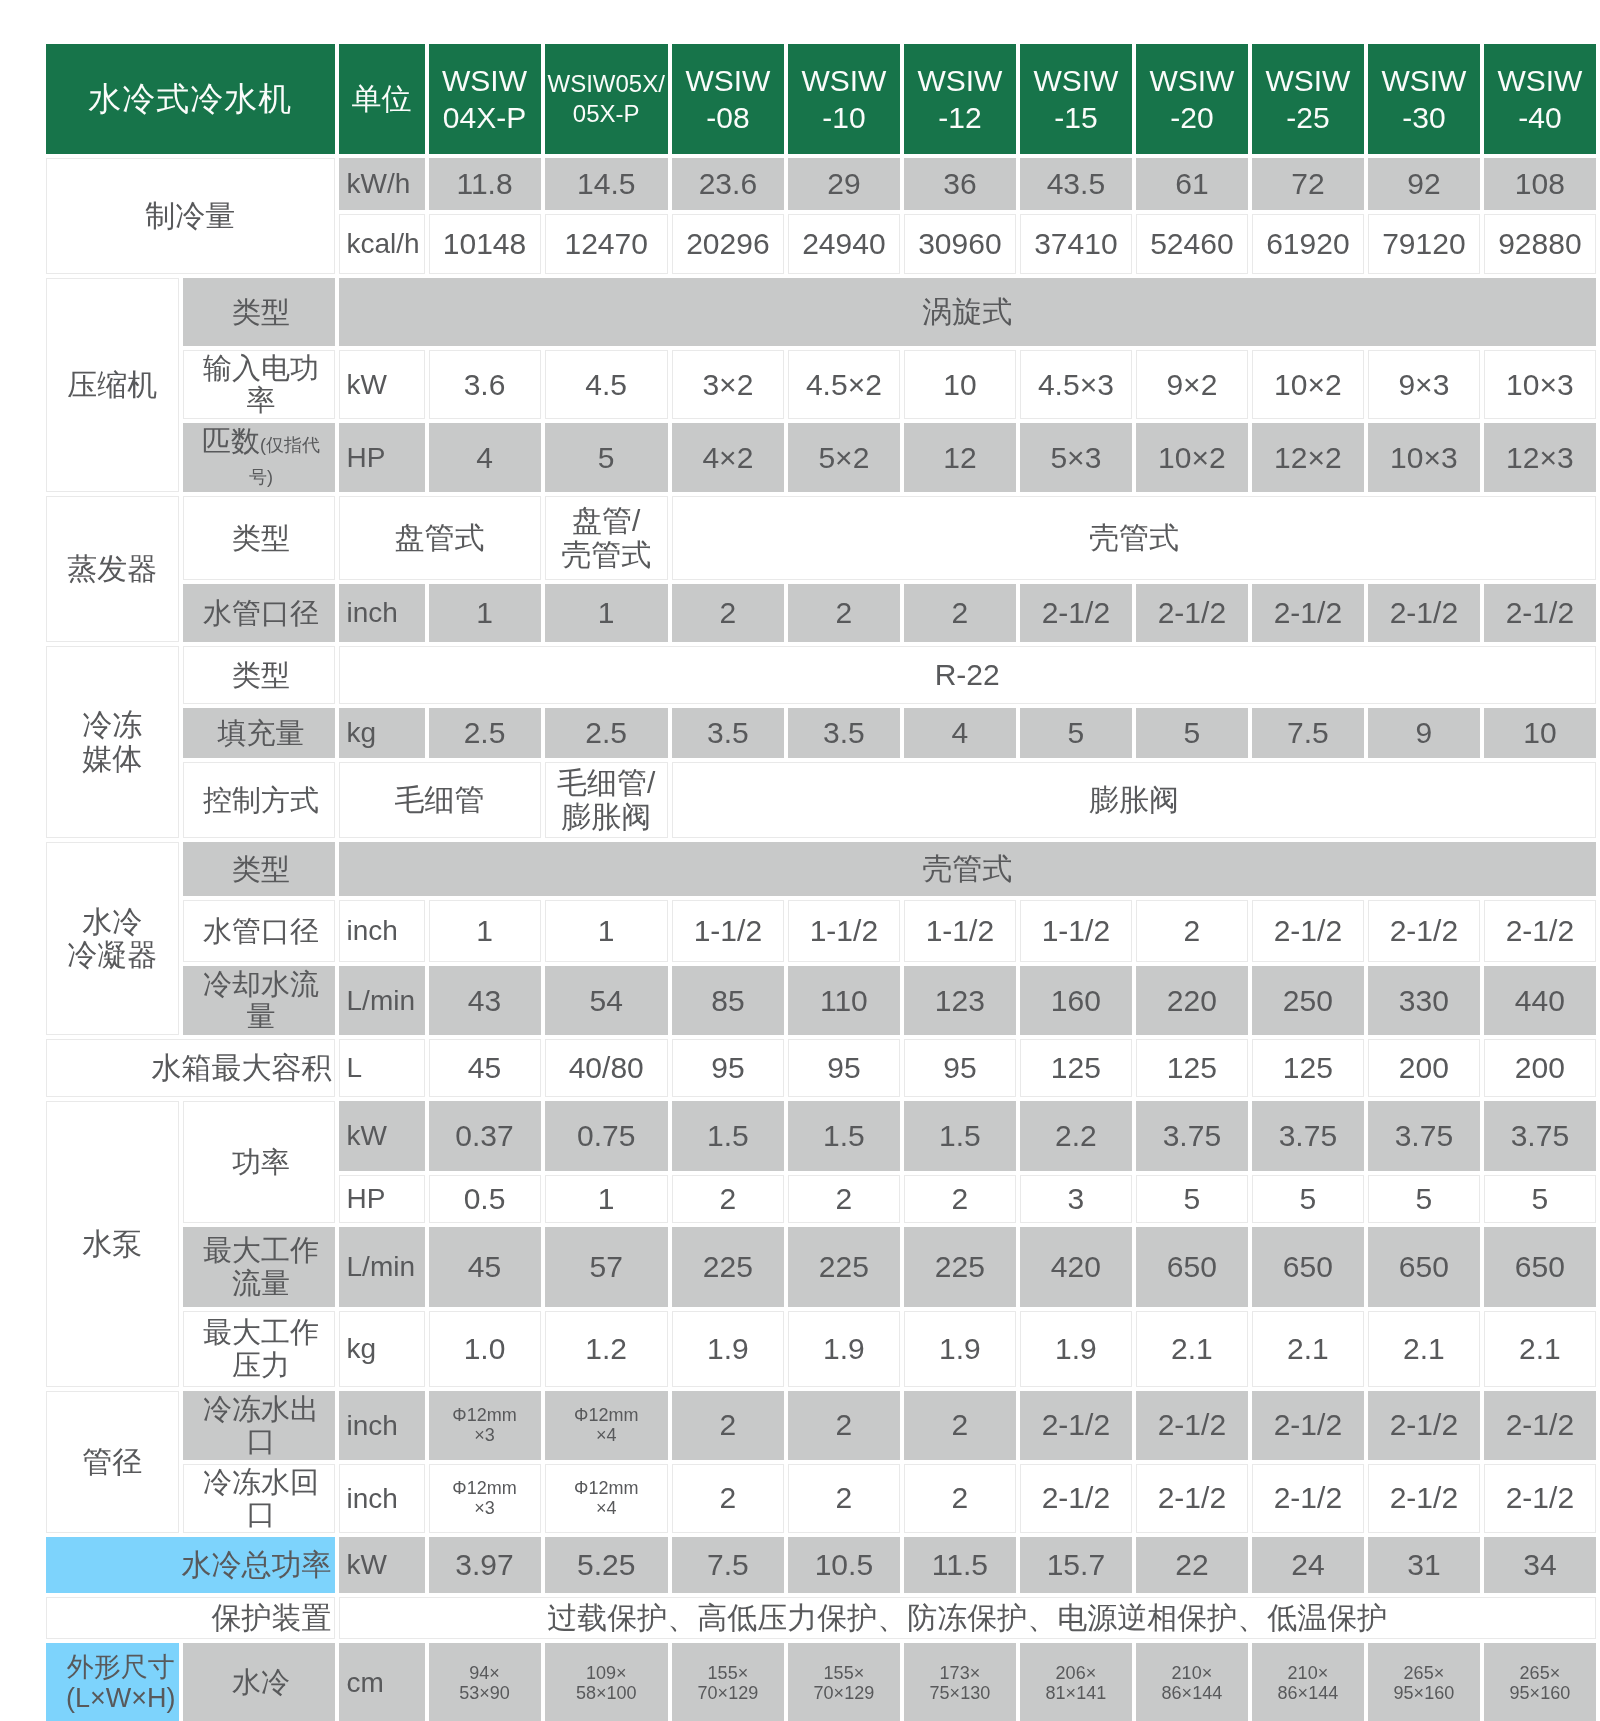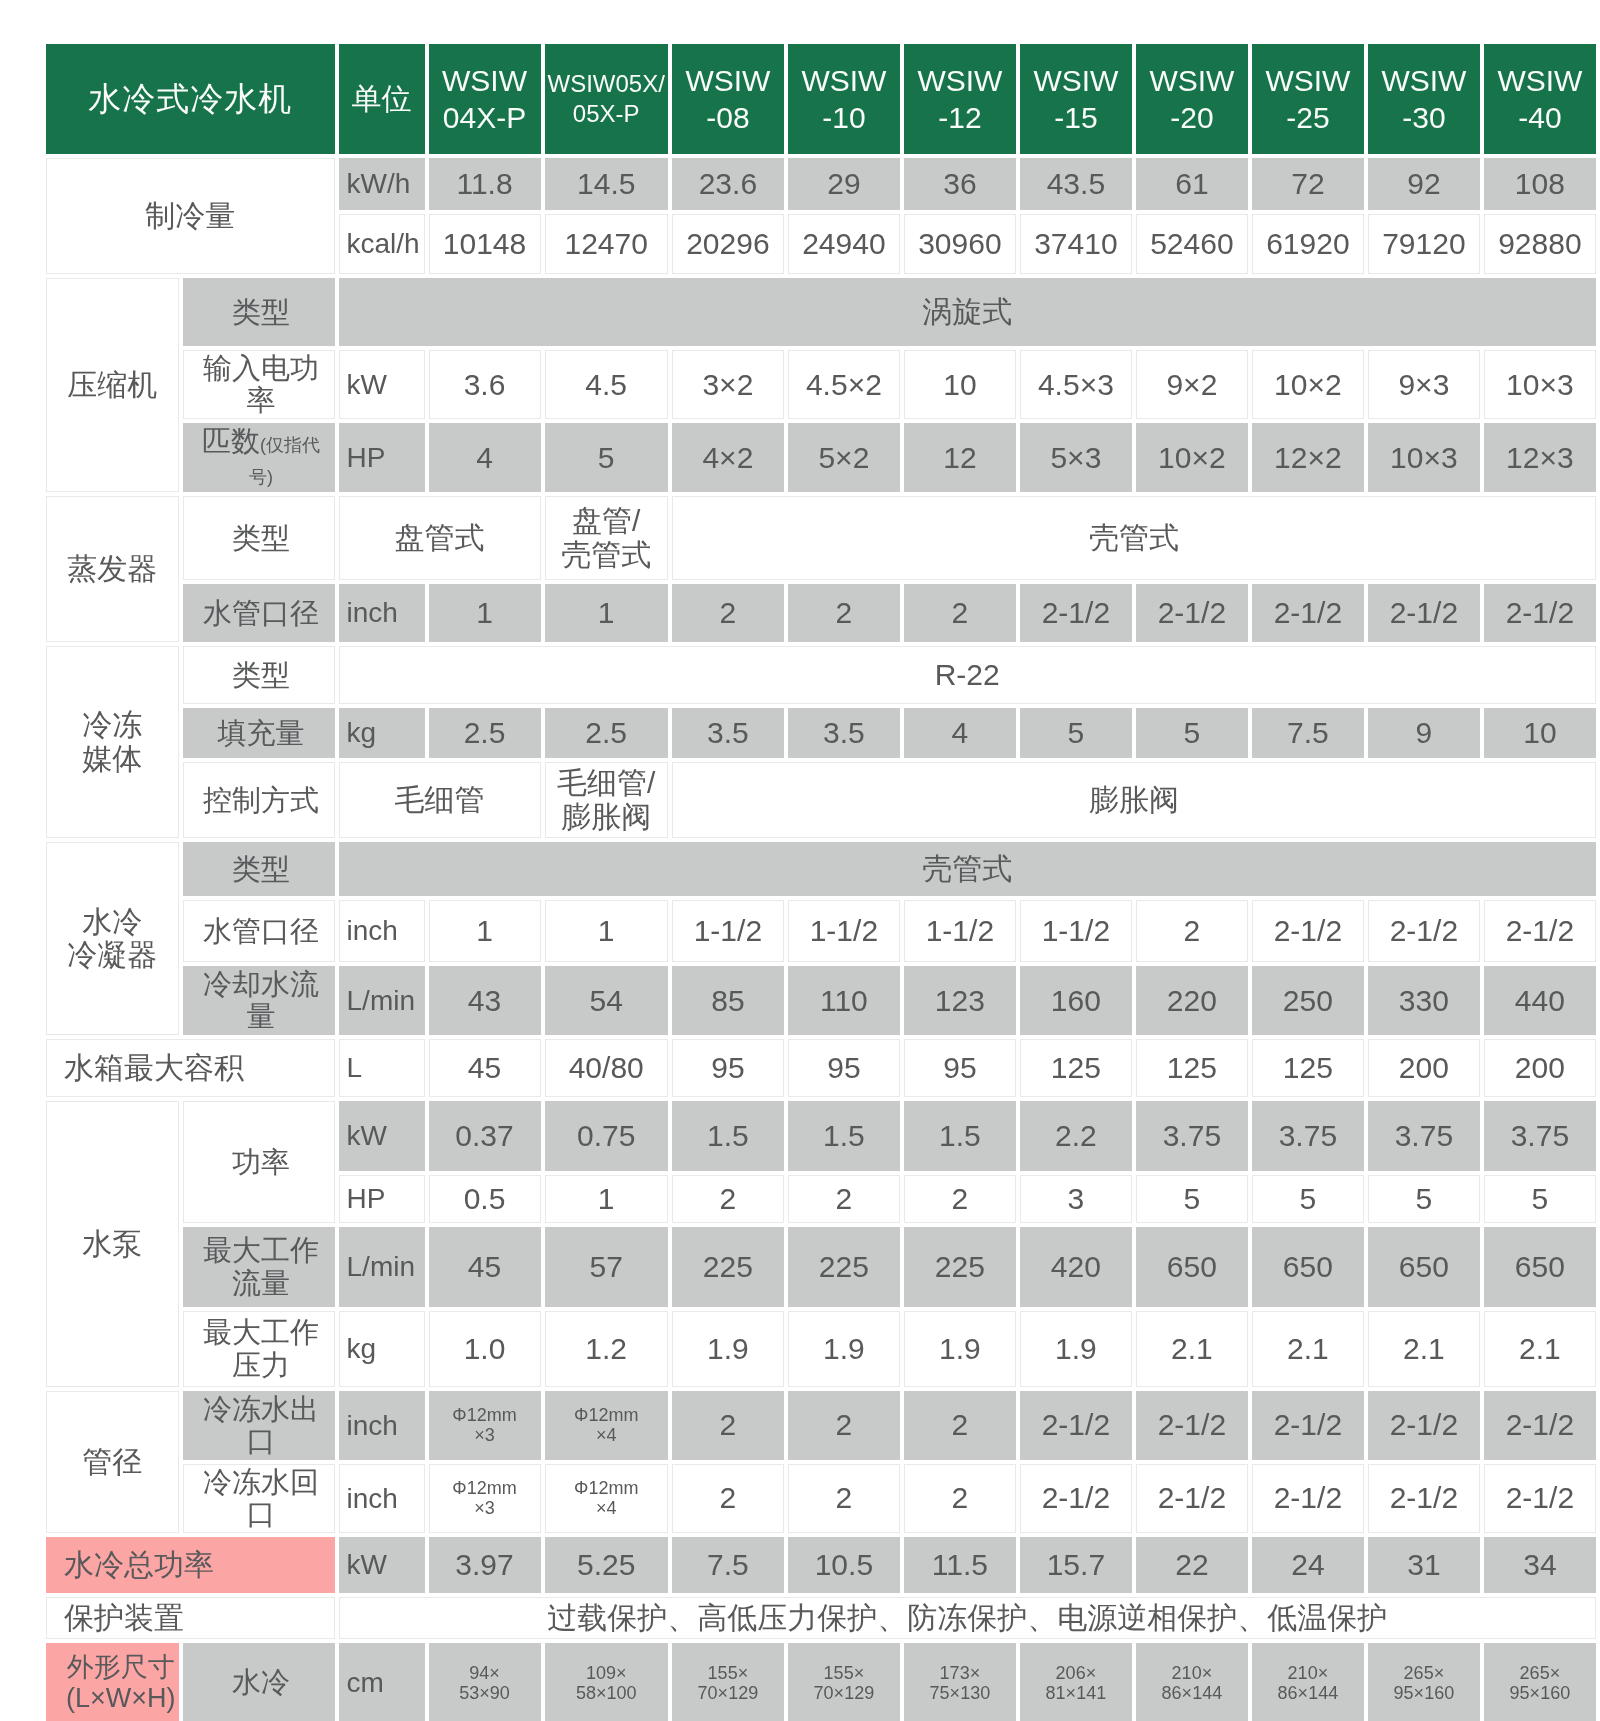--- a/index.html
+++ b/index.html
@@ -9,24 +9,24 @@
   table{border-collapse:separate;border-spacing:4px;table-layout:fixed;}
   col.cA{width:118px}col.cB{width:152px}col.cU{width:86px}col.cV{width:112px}
   th,td{text-align:center;vertical-align:middle;font-size:30px;font-weight:normal;
         white-space:pre-line;line-height:1.12;padding:2px 3px;overflow:hidden;}
   thead th{background:#17744a;color:#fafcfa;line-height:1.25;}
   th.title{font-size:33px;letter-spacing:1px;}
   th.narrow{font-size:24px;}
   .g{background:#c8c9c9;}
   .w{background:#ffffff;box-shadow:inset 0 0 0 1px #e9e9e9;}
   .lab{background:#ffffff;box-shadow:inset 0 0 0 1px #e9e9e9;}
-  .lab.g{background:#fca5a5;box-shadow:none;}
+  .lab.g{background:#7dd3fc;box-shadow:none;}
   .blab{text-align:center;padding-left:8px;font-size:29px;}
   .unit{text-align:left;padding-left:8px;font-size:28px;}
-  .wide{text-align:left;padding-left:18px;}
+  .wide{text-align:right;padding-left:18px;}
   .note{font-size:18px;}
   .dim{font-size:18px;}
   .dimlab{font-size:27px;line-height:1.15;padding-left:20px;}
 </style>
 </head>
 <body>
 
 <div class="page">
 <table>
   <colgroup>

